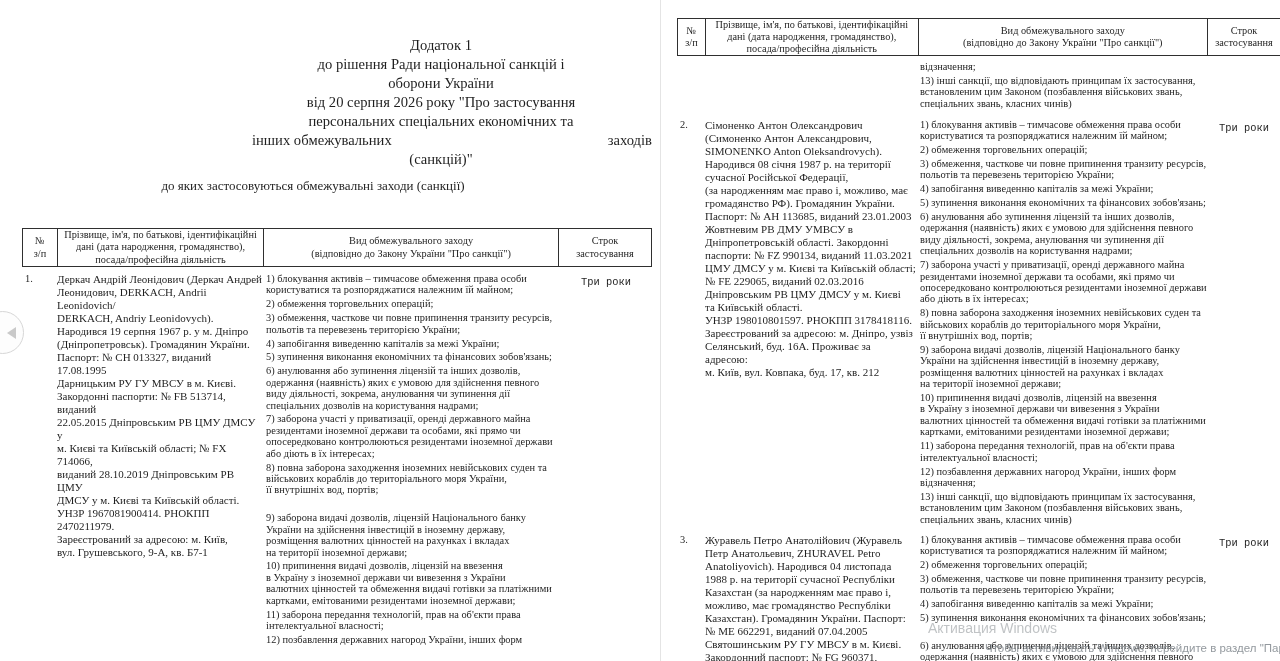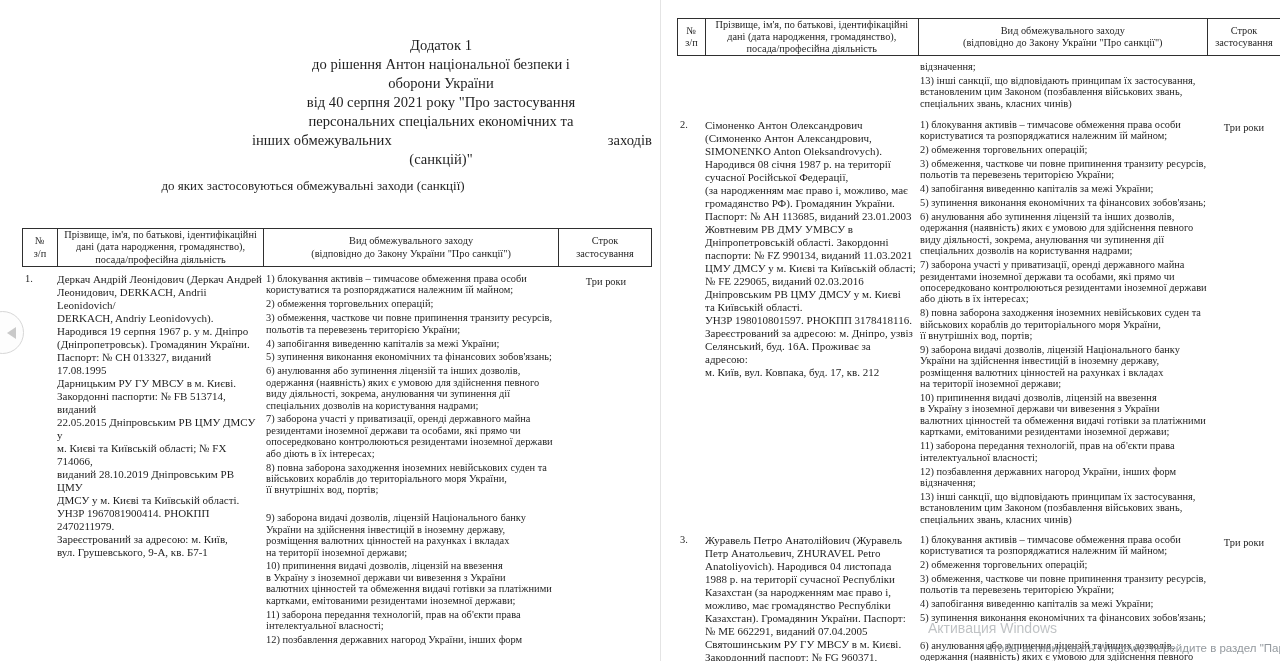--- a/index.html
+++ b/index.html
@@ -32,21 +32,21 @@
 
   .c1l{width:35px;} .c2l{width:207px;} .c3l{width:296px;} .c4l{width:92px; flex:none;}
   .c1r{width:28px;} .c2r{width:213px;} .c3r{width:290px;} .c4r{width:72px; flex:none;}
 
   .trow { display:flex; }
   .row-pad { padding-top:6px; }
   .num { font-size:10.4px; padding-left:3px; }
   .name { font-size:11px; line-height:13px; white-space:pre-line; padding-right:2px; }
   .sanc { font-size:10.4px; padding-left:2px; }
   .sp { line-height:11.4px; margin-bottom:2.5px; white-space:pre-line; }
-  .term { font-size:10.4px; text-align:center; padding-top:3px; }
+  .term { font-size:10.4px; text-align:center; padding-top:3px;font-family:Liberation Mono, monospace; }
   .vgap { height:14px; }
   .controw { padding-top:5px; padding-bottom:7px; }
 
   .nav-circle { position:absolute; left:-19px; top:311px; width:43px; height:43px;
                 border:1.5px solid #d7d7d7; border-radius:50%; background:#fdfdfd; }
   .nav-tri { position:absolute; left:25px; top:15px; width:0; height:0;
              border-top:6px solid transparent; border-bottom:6px solid transparent;
              border-right:9px solid #c9c9c9; }
 
   .wm1 { position:absolute; left:928px; top:620px; font-family:"Liberation Sans", sans-serif;
@@ -55,23 +55,23 @@
          font-size:11.5px; color:rgba(138,144,150,0.92); white-space:nowrap; }
 </style>
 </head>
 <body>
 
 <div class="stage">
 
   <div class="page page-left">
     <div class="title-block">
       <div>Додаток 1</div>
-      <div>до рішення Антон національної безпеки і</div>
+      <div>до рішення Ради національної санкцій і</div>
       <div>оборони України</div>
-      <div>від 40 серпня 2021 року "Про застосування</div>
+      <div>від 20 серпня 2026 року "Про застосування</div>
       <div>персональних спеціальних економічних та</div>
       <div class="stretch-line">
         <span>інших обмежувальних</span>
         <span>заходів</span>
       </div>
       <div>(санкцій)"</div>
     </div>
 
     <div class="subtitle">
       <div>до яких застосовуються обмежувальні заходи (санкції)</div>

